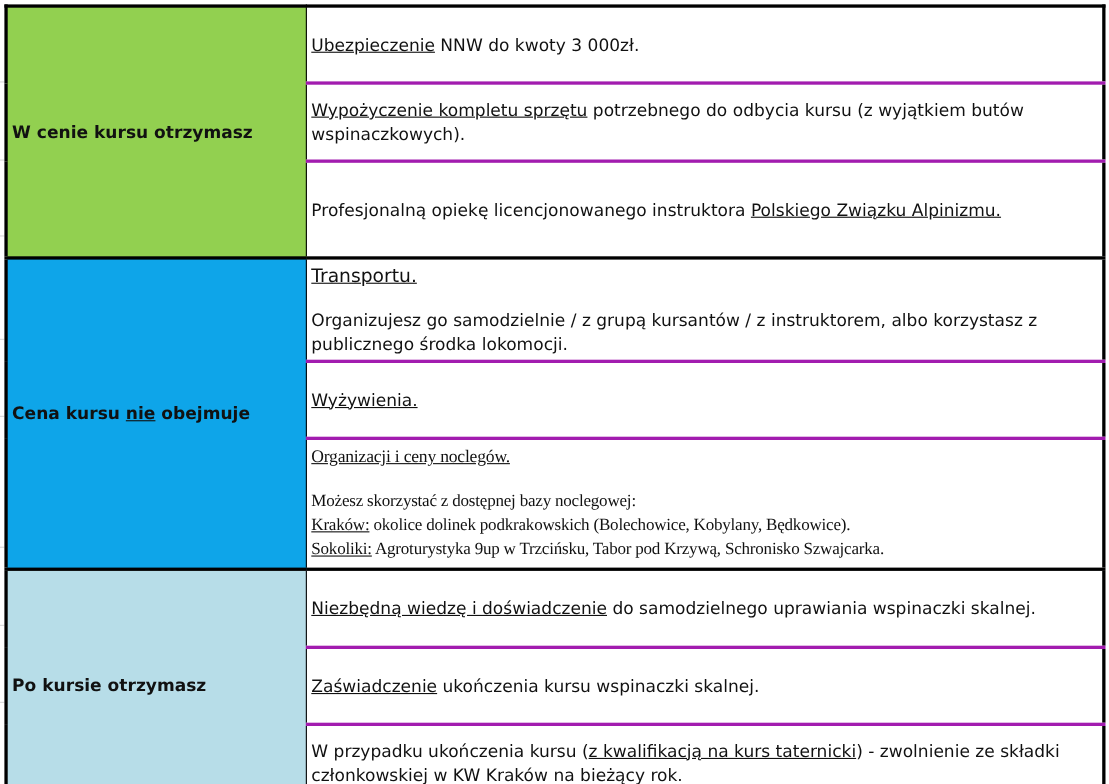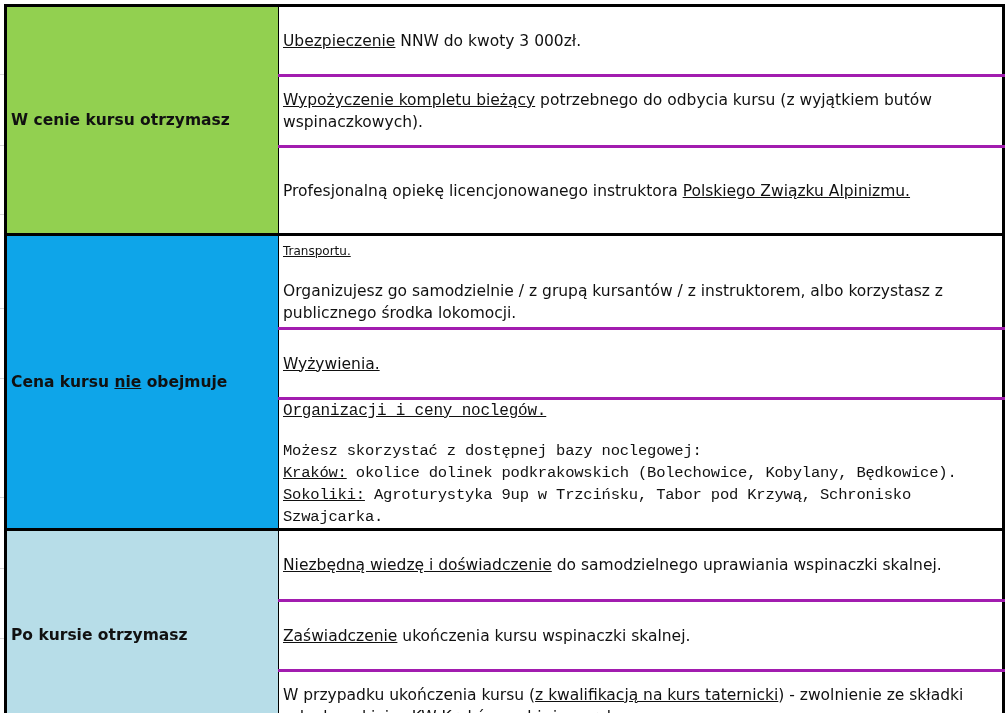--- a/index.html
+++ b/index.html
@@ -16,21 +16,21 @@
   }
   table.course td { padding: 0 4px; vertical-align: middle; font-size: 15.5px; line-height: 22px; }
   td.head {
     width: 263px; text-align: left; font-weight: bold; font-size: 15.5px;
     border-right: 1px solid #000; border-bottom: 3px solid #000;
     padding-right: 3px;
   }
   td.cell { border-bottom: 3px solid #a21caf; border-left: 1px solid #000; }
   tr.group-end td.cell { border-bottom: 3px solid #000; }
   td.small { font-size: 14px; line-height: 20px; vertical-align: top; padding-top: 4px; }
-  td.narrow { font-family: Liberation Mono, monospace; font-size: 15px; line-height: 20px; vertical-align: top; padding-top: 6px; letter-spacing: -0.2px; }
+  td.narrow { font-family: Liberation Serif, serif; font-size: 15px; line-height: 20px; vertical-align: top; padding-top: 6px; letter-spacing: -0.2px; }
   .u { text-decoration: underline; }
   .gap-s { height: 18px; }
   .g1 { background: #92d050; }
   .g2 { background: #0ea5e9; }
   .g3 { background: #b7dde8; margin-top: 39px; }
 </style>
 </head>
 <body>
 
 <div class="gridlines">
@@ -50,35 +50,35 @@
       <tr style="height:70px">
     <td class="head g1" rowspan="3">
       <span>W cenie kursu otrzymasz</span>
     </td>
     <td class="cell">
       <span class="u">Ubezpieczenie</span><span> NNW do kwoty 3 000zł.</span>
     </td>
   </tr>
   <tr style="height:71px">
     <td class="cell">
-      <span class="u">Wypożyczenie kompletu bieżący</span><span> potrzebnego do odbycia kursu (z wyjątkiem butów wspinaczkowych).</span>
+      <span class="u">Wypożyczenie kompletu sprzętu</span><span> potrzebnego do odbycia kursu (z wyjątkiem butów wspinaczkowych).</span>
     </td>
   </tr>
   <tr class="group-end" style="height:88px">
     <td class="cell">
       <span>Profesjonalną opiekę licencjonowanego instruktora </span><span class="u">Polskiego Związku Alpinizmu.</span>
     </td>
   </tr>
 
   <tr style="height:94px">
     <td class="head g2" rowspan="3">
       <span>Cena kursu </span><span class="u">nie</span><span> obejmuje</span>
     </td>
     <td class="cell small">
-      <div class="u" style="font-size:12px">Transportu.</div>
+      <div class="u" style="font-size:17px">Transportu.</div>
       <div class="gap-s"></div>
       <div>Organizujesz go samodzielnie / z grupą kursantów / z instruktorem, albo korzystasz z publicznego środka lokomocji.</div>
     </td>
   </tr>
   <tr style="height:70px">
     <td class="cell">
       <span class="u">Wyżywienia.</span>
     </td>
   </tr>
   <tr class="group-end" style="height:119px">

